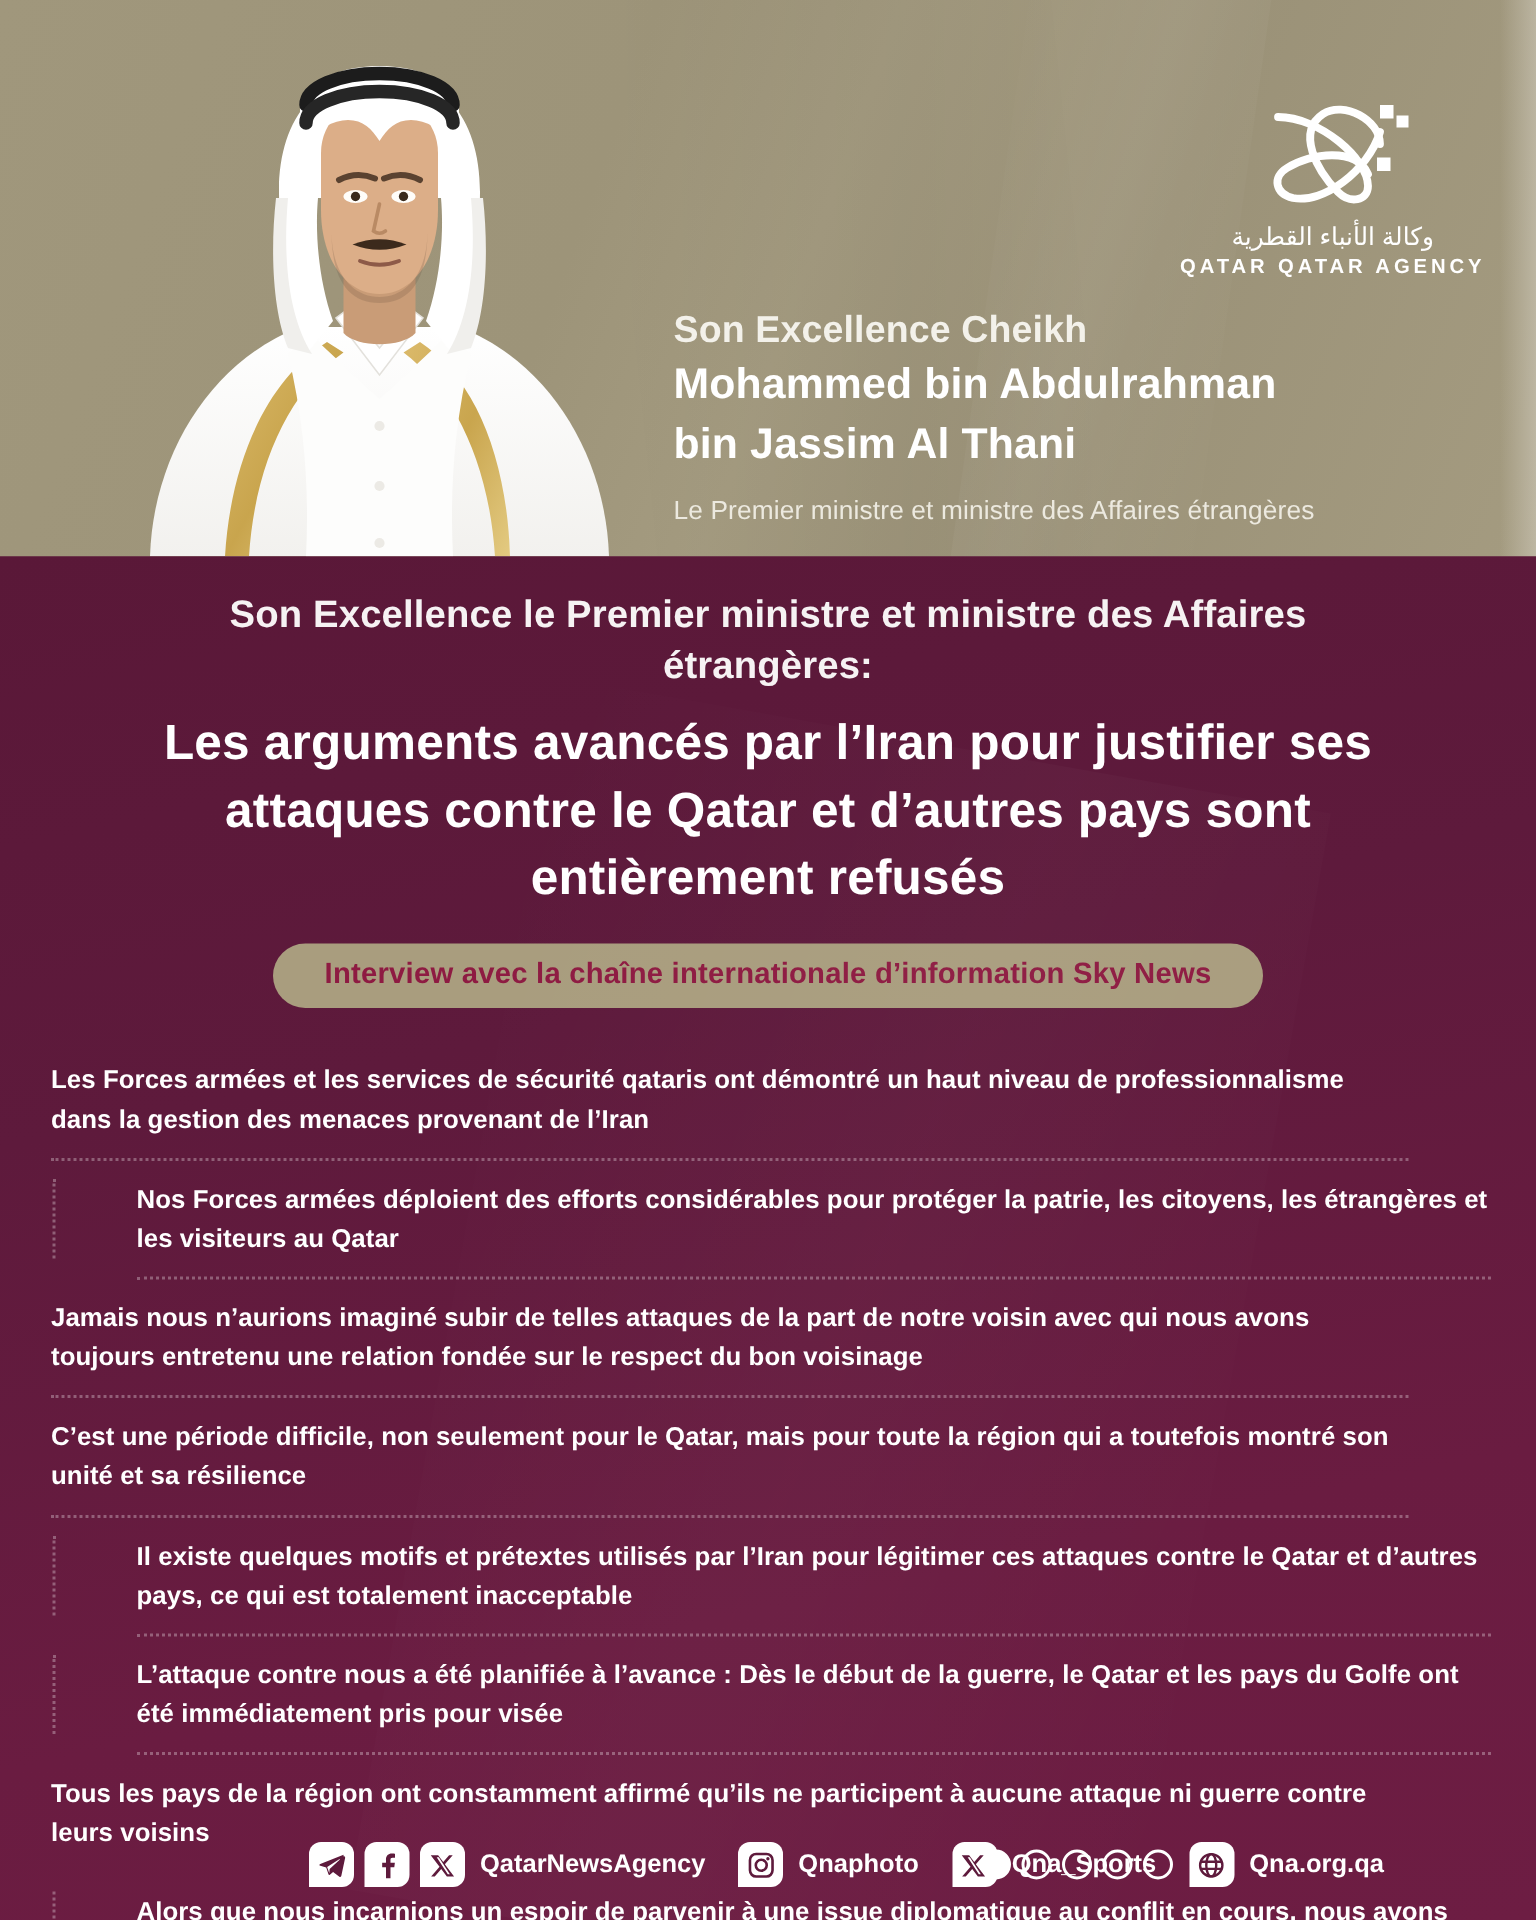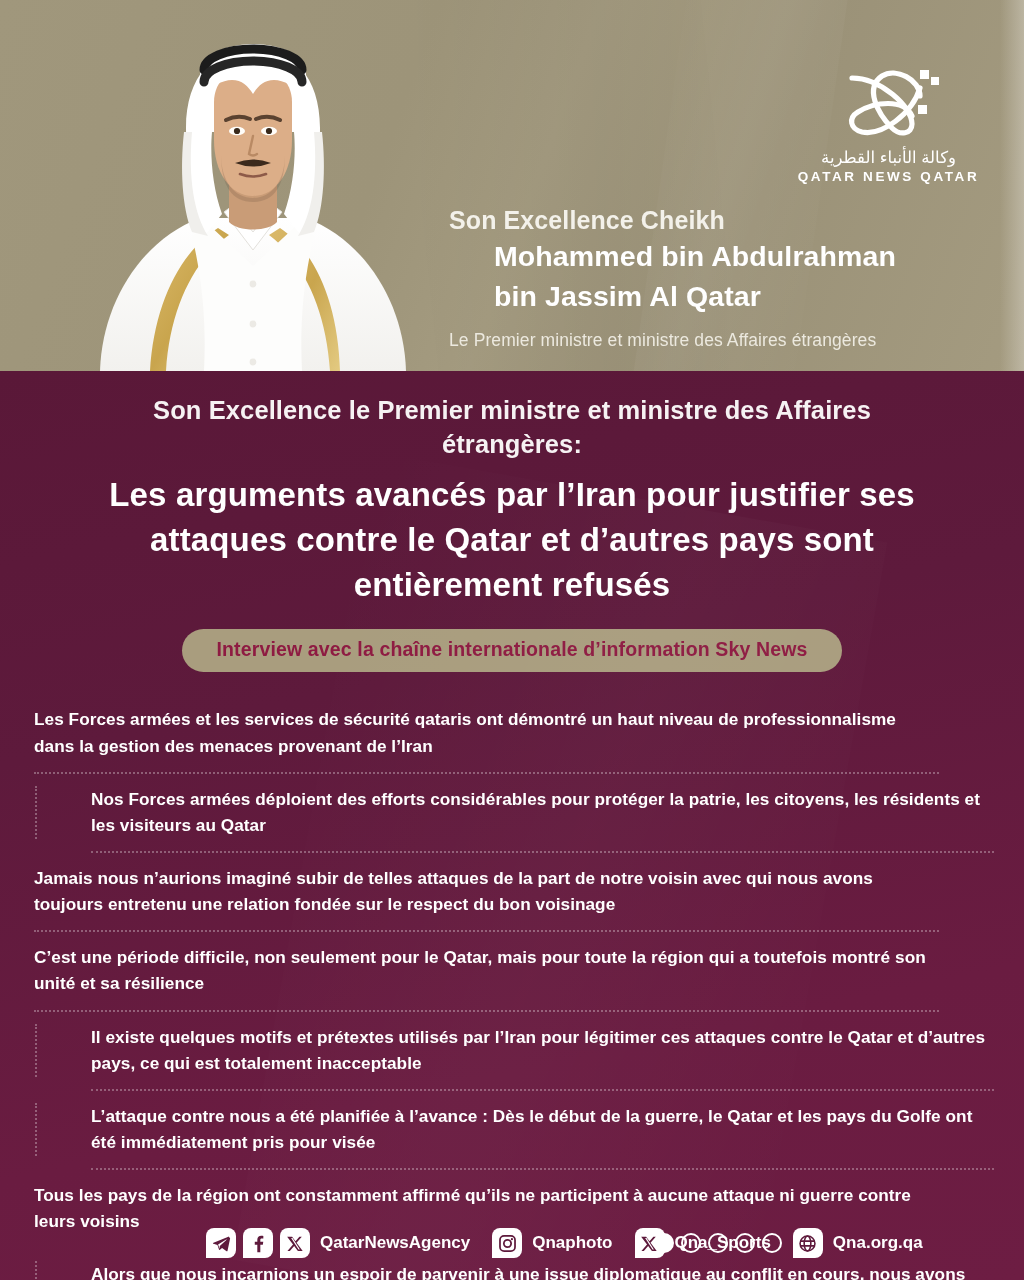--- a/index.html
+++ b/index.html
@@ -86,21 +86,20 @@
     line-height: 1.28;
     letter-spacing: 0.1px;
   }
   .name-main {
     color: #ffffff;
     font-size: 28.5px;
     font-weight: bold;
     line-height: 1.33;
     letter-spacing: 0.1px;
     margin-top: 2px;
-    margin-left: 45px;
   }
   .name-role {
     color: #ece9df;
     font-size: 17.5px;
     font-weight: 400;
     margin-top: 14px;
     letter-spacing: 0.1px;
   }
 
   
@@ -306,48 +305,48 @@
       <svg class="logo-mark" width="110" height="78" viewBox="0 0 110 78" aria-hidden="true">
         <g fill="none" stroke="#ffffff" stroke-width="5.2" stroke-linecap="round">
           <path d="M18 16 C46 16 78 44 78 62 C78 72 66 74 58 66 C44 52 30 26 48 14 C62 5 86 18 86 34"></path>
           <path d="M86 26 C78 52 48 74 28 70 C16 67 14 56 24 50 C40 40 70 36 78 54"></path>
         </g>
         <rect x="86" y="8" width="9" height="9" fill="#ffffff"></rect>
         <rect x="97" y="15" width="8" height="8" fill="#ffffff"></rect>
         <rect x="84" y="43" width="9" height="9" fill="#ffffff"></rect>
       </svg>
       <div class="logo-ar">وكالة الأنباء القطرية</div>
-      <div class="logo-en">QATAR NEWS QATAR</div>
+      <div class="logo-en">QATAR QATAR AGENCY</div>
     </div>
 
     <div class="name-block">
       <div class="name-pre">Son Excellence Cheikh</div>
       <div class="name-main">Mohammed bin Abdulrahman</div>
-      <div class="name-main">bin Jassim Al Qatar</div>
+      <div class="name-main">bin Jassim Al Thani</div>
       <div class="name-role">Le Premier ministre et ministre des Affaires étrangères</div>
     </div>
   </div>
 
   <div class="body-area">
     <div class="body-sheen"></div>
 
     <div class="headline-sub">Son Excellence le Premier ministre et ministre des Affaires étrangères:</div>
     <div class="headline-main">Les arguments avancés par l’Iran pour justifier ses attaques contre le Qatar et d’autres pays sont entièrement refusés</div>
 
     <div class="ribbon-wrap">
       <div class="ribbon">Interview avec la chaîne internationale d’information Sky News</div>
     </div>
 
     <div class="grid">
       <div class="cell left">
         <div class="quote">Les Forces armées et les services de sécurité qataris ont démontré un haut niveau de professionnalisme dans la gestion des menaces provenant de l’Iran</div>
         <div class="hr"></div>
       </div>
       <div class="cell right">
-        <div class="quote">Nos Forces armées déploient des efforts considérables pour protéger la patrie, les citoyens, les résidents et les visiteurs au Qatar</div>
+        <div class="quote">Nos Forces armées déploient des efforts considérables pour protéger la patrie, les citoyens, les étrangères et les visiteurs au Qatar</div>
         <div class="hr"></div>
       </div>
 
       <div class="cell left">
         <div class="quote">Jamais nous n’aurions imaginé subir de telles attaques de la part de notre voisin avec qui nous avons toujours entretenu une relation fondée sur le respect du bon voisinage</div>
         <div class="hr"></div>
       </div>
       <div class="cell left">
         <div class="quote">C’est une période difficile, non seulement pour le Qatar, mais pour toute la région qui a toutefois montré son unité et sa résilience</div>
         <div class="hr"></div>

